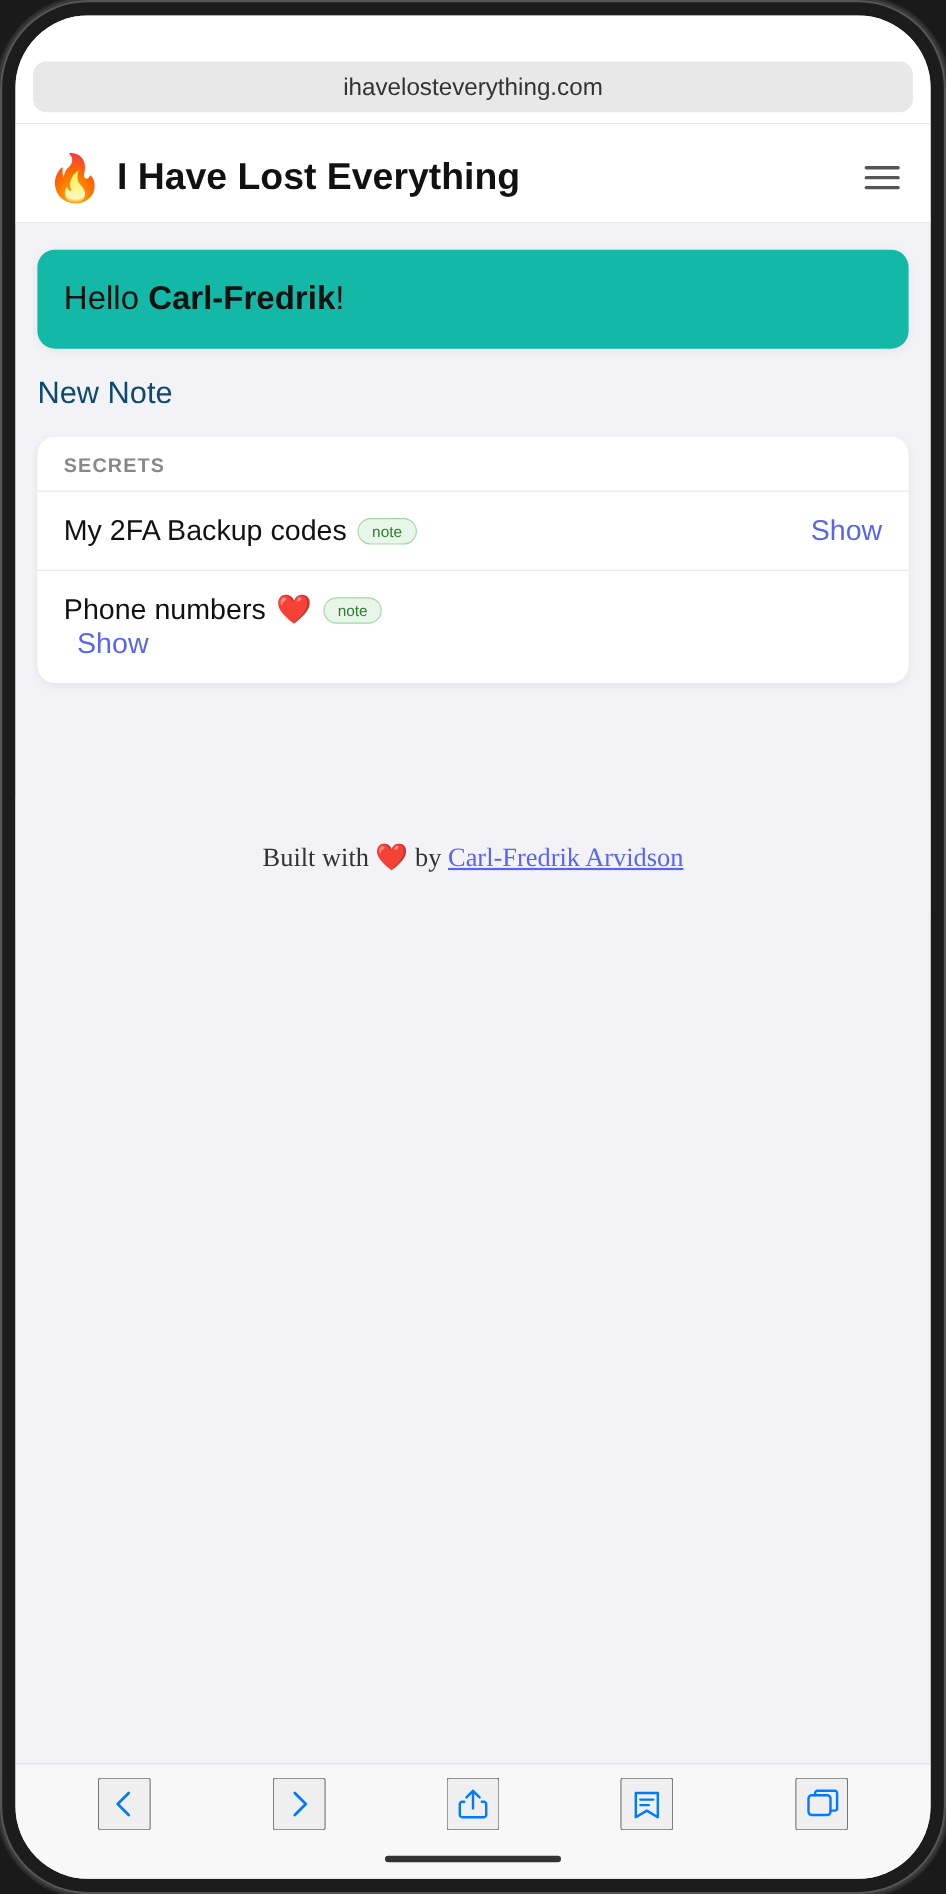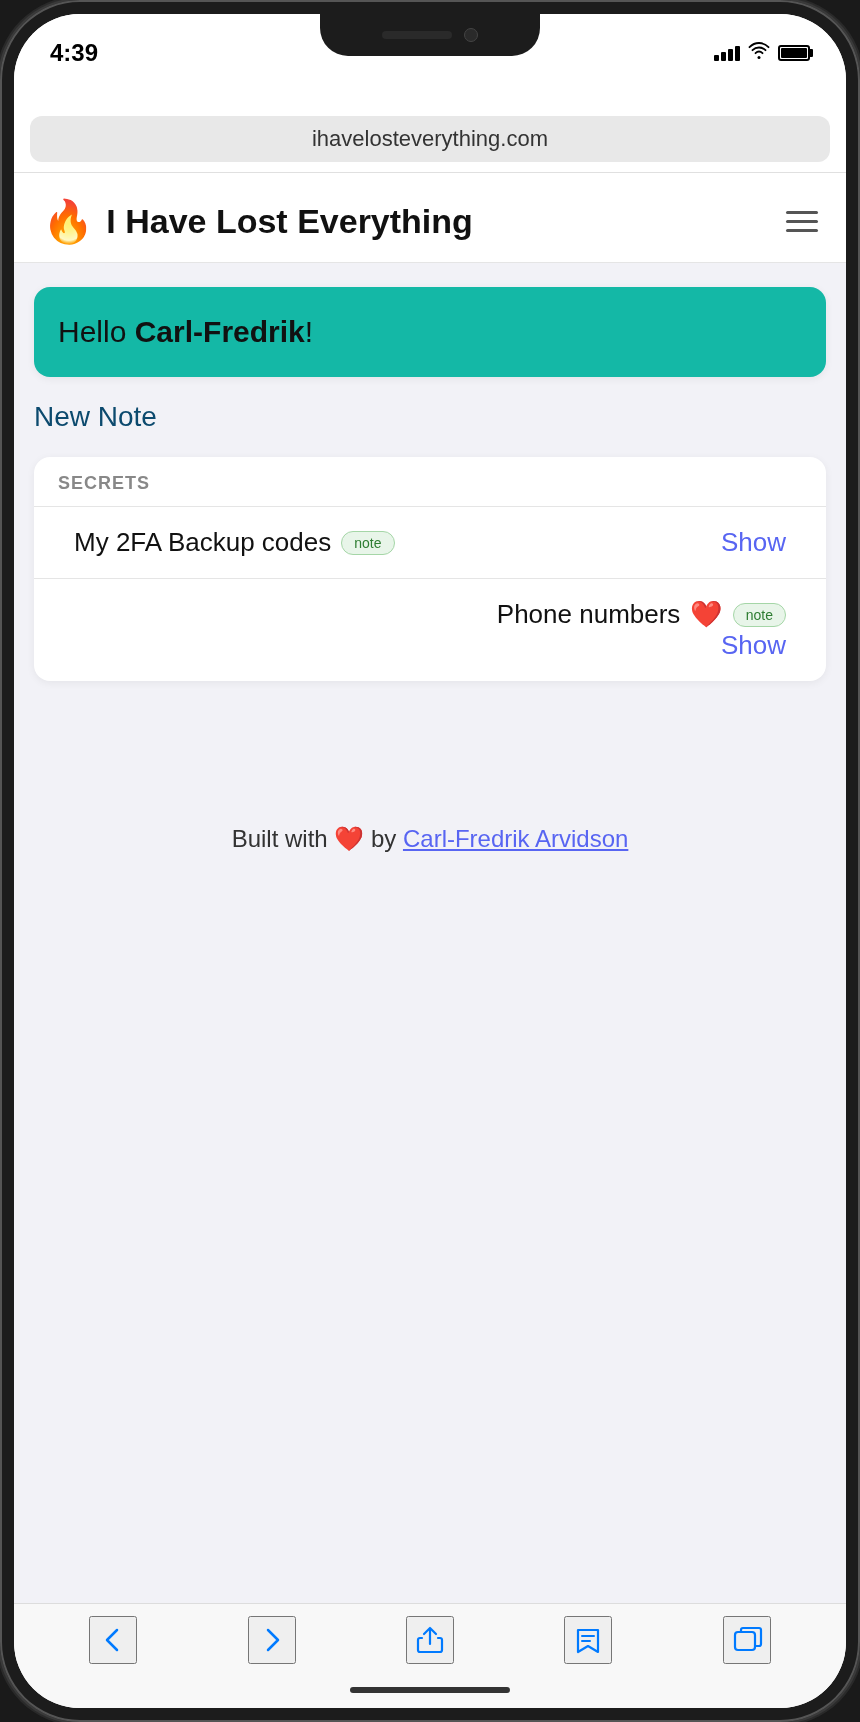--- a/index.html
+++ b/index.html
@@ -271,23 +271,23 @@
       padding: 16px 24px 12px;
       font-size: 18px;
       font-weight: 600;
       color: #888;
       letter-spacing: 1px;
       text-transform: uppercase;
       border-bottom: 1px solid #e5e5e5;
     }
 
     .secret-row {
-      padding: 20px 40px;
-      display: flex;
-      align-items: flex-end;
+      padding: 20px 24px;
+      display: flex;
+      align-items: flex-start;
       border-bottom: 1px solid #e5e5e5;
     }
 
     .secret-row:last-child {
       border-bottom: none;
       flex-direction: column;
     }
 
     .secret-name {
       font-size: 26px;
@@ -318,20 +318,21 @@
     .site-footer {
       background: #f2f2f7;
       padding: 40px 20px 30px;
       text-align: center;
     }
 
     .footer-text {
       font-size: 24px;
       color: #333;
       margin-bottom: 12px;
+      font-family: Liberation Serif, serif;
     }
 
     .footer-author {
       color: #5865f2;
     }
 
     .footer-licenses {
       color: #5865f2;
       font-size: 22px;
       text-decoration: none;
@@ -384,46 +385,20 @@
     .spacer {
       height: 80px;
     }
   </style>
 </head>
 <body>
 
 <div class="phone-frame">
   <div class="phone-screen">
 
-    <div class="status-bar">
-      <span class="status-time">4:39</span>
-      <div class="notch">
-        <div class="notch-speaker"></div>
-        <div class="notch-camera"></div>
-      </div>
-      <div class="status-icons">
-        <div class="signal-bars">
-          <div class="signal-bar" style="height:6px"></div>
-          <div class="signal-bar" style="height:9px"></div>
-          <div class="signal-bar" style="height:12px"></div>
-          <div class="signal-bar" style="height:15px"></div>
-        </div>
-        <span class="wifi-icon">
-          <svg width="22" height="18" viewBox="0 0 22 18">
-            <path d="M11 14a1.5 1.5 0 100 3 1.5 1.5 0 000-3z" fill="#000"></path>
-            <path d="M7.5 11.2C8.6 10.1 9.7 9.5 11 9.5s2.4.6 3.5 1.7" stroke="#000" stroke-width="1.8" fill="none" stroke-linecap="round"></path>
-            <path d="M4.5 8.2C6.3 6.4 8.5 5.5 11 5.5s4.7.9 6.5 2.7" stroke="#000" stroke-width="1.8" fill="none" stroke-linecap="round"></path>
-            <path d="M1.5 5.2C4 2.6 7.3 1 11 1s7 1.6 9.5 4.2" stroke="#000" stroke-width="1.8" fill="none" stroke-linecap="round"></path>
-          </svg>
-        </span>
-        <div class="battery-icon">
-          <div class="battery-fill"></div>
-        </div>
-      </div>
-    </div>
 
     <div class="browser-bar">
       <div class="url-bar">ihavelosteverything.com</div>
     </div>
 
     <div class="content-area">
 
       <div class="site-header">
         <div class="logo-area">
           <span class="flame-icon">🔥</span>

